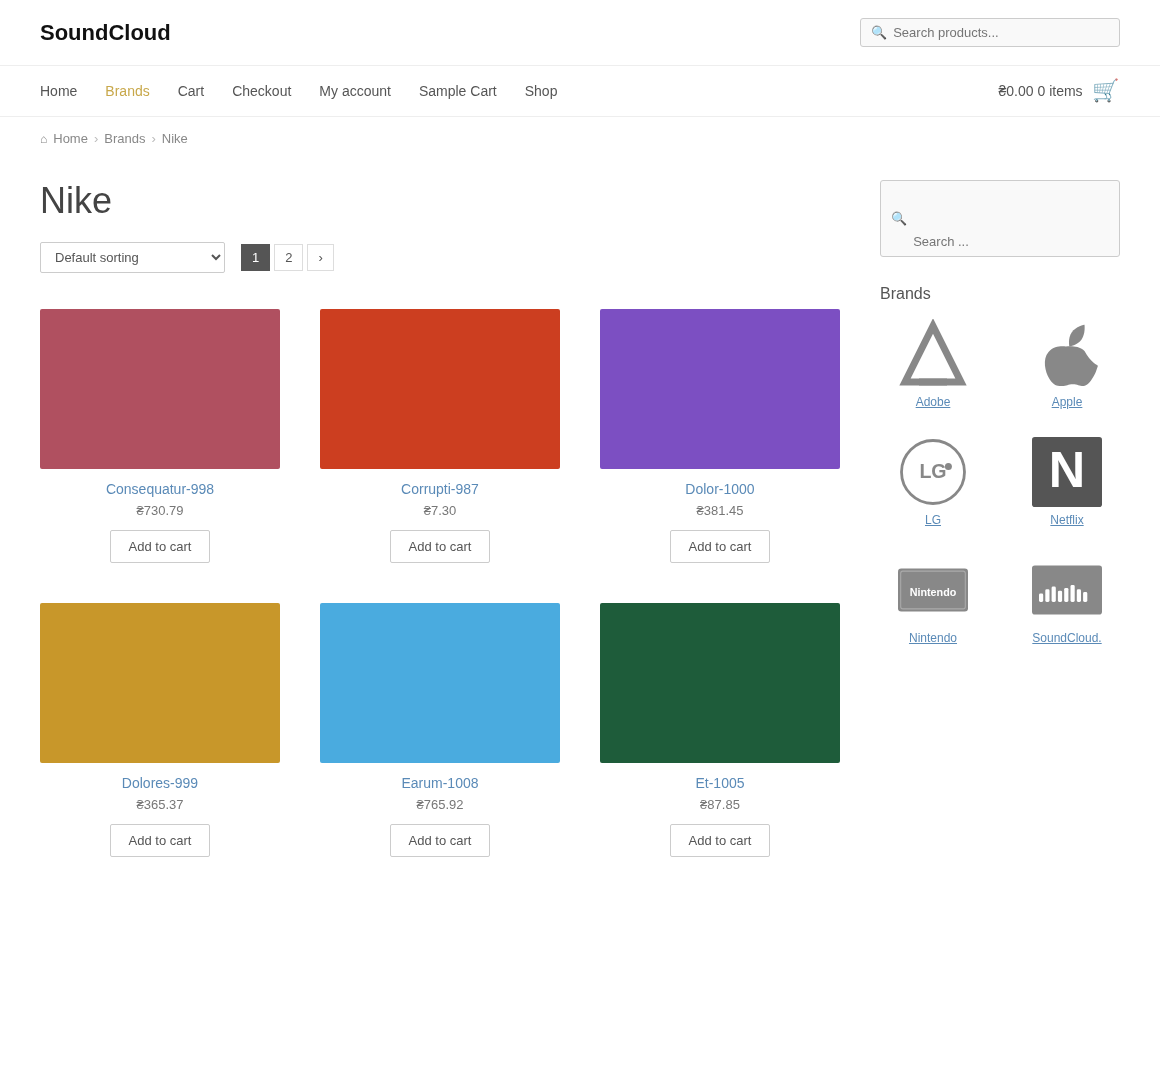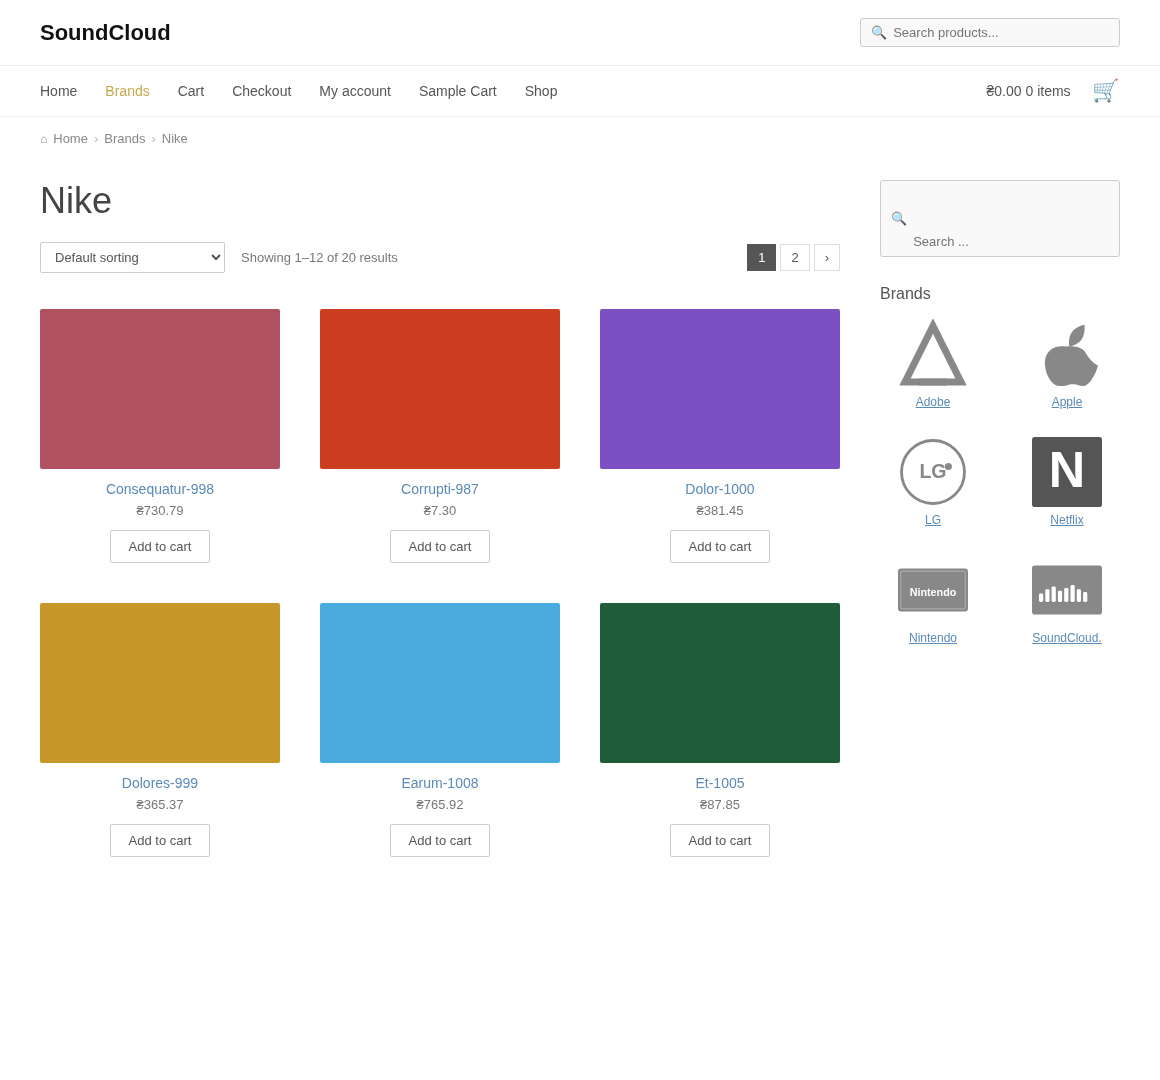--- a/index.html
+++ b/index.html
@@ -10,21 +10,21 @@
     .logo { font-size: 22px; font-weight: bold; color: #111; }
     .search-top { display: flex; align-items: center; border: 1px solid #ccc; border-radius: 3px; padding: 6px 10px; width: 260px; background: #f9f9f9; }
     .search-top input { border: none; background: transparent; outline: none; width: 100%; font-size: 13px; color: #999; }
     .search-icon-sm { color: #999; margin-right: 6px; font-size: 13px; }
 
     
     .nav { display: flex; align-items: center; justify-content: space-between; padding: 12px 40px; border-bottom: 1px solid #eee; }
     .nav-links { display: flex; gap: 28px; }
     .nav-links a { text-decoration: none; color: #555; font-size: 14px; }
     .nav-links a.active { color: #c8a84b; }
-    .cart-area { display: flex; align-items: center; gap: 22px; }
+    .cart-area { display: flex; align-items: center; gap: 10px; }
     .cart-amount { font-size: 14px; color: #555; }
     .cart-icon { font-size: 22px; color: #555; }
 
     
     .breadcrumb { padding: 14px 40px; font-size: 13px; color: #888; display: flex; align-items: center; gap: 6px; }
     .breadcrumb a { color: #888; text-decoration: none; }
     .breadcrumb .sep { color: #bbb; }
     .home-icon { font-size: 12px; }
 
     
@@ -103,21 +103,20 @@
 </div>
 
 <div class="main-layout">
 
   <div class="content">
     <h1 class="page-title">Nike</h1>
 
     <div class="toolbar">
       <select class="sort-select">
       <option>Default sorting</option><option>Sort by popularity</option><option>Sort by rating</option><option>Sort by newness</option><option>Sort by price: low to high</option><option>Sort by price: high to low</option></select>
-      <span class="results-text">Showing 1–12 of 20 results</span>
       <div class="pagination">
 
       <a href="#" class="page-btn active">1</a>
           <a href="#" class="page-btn">2</a>
           <a href="#" class="page-btn">›</a>
         </div>
     </div>
 
     <div class="product-grid">
 

